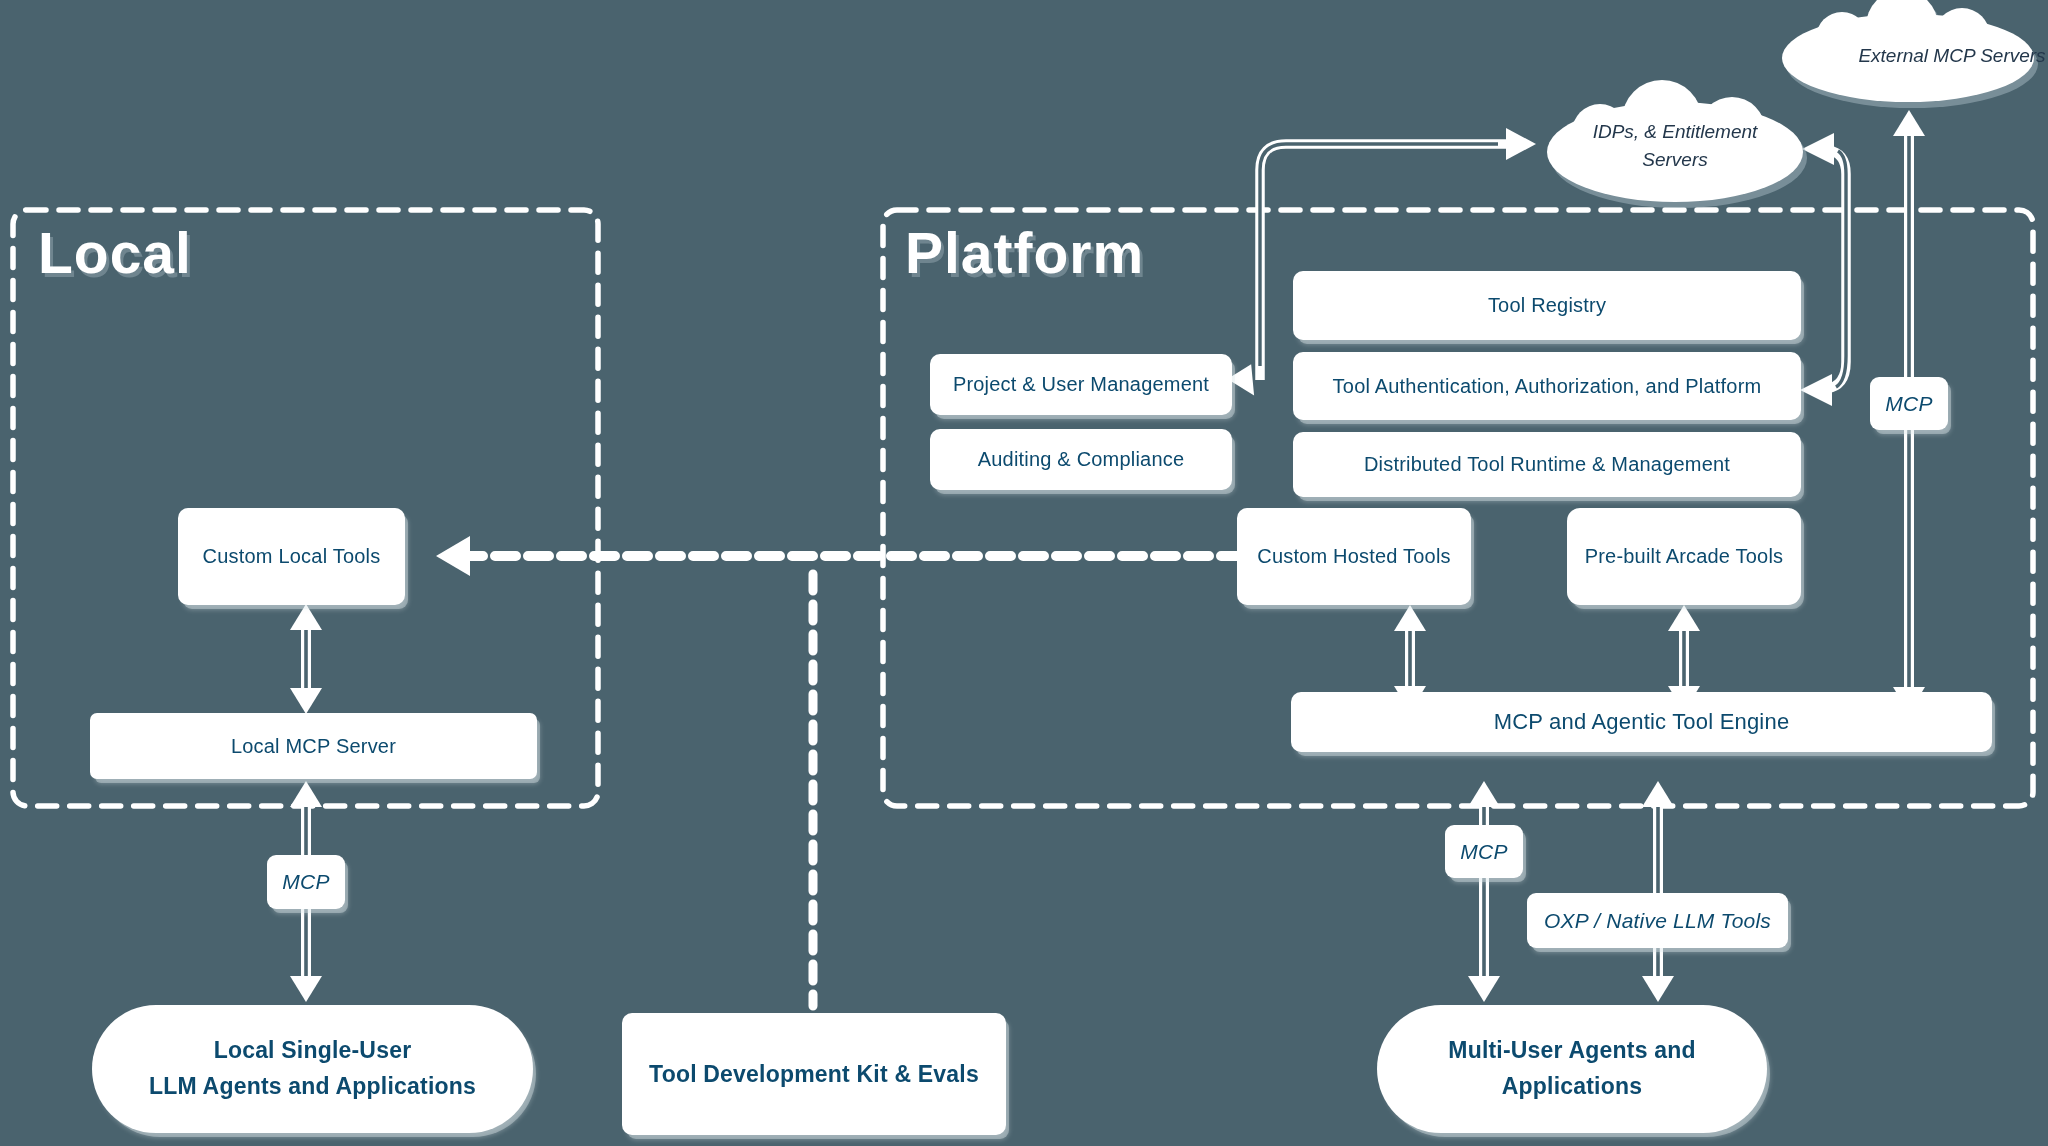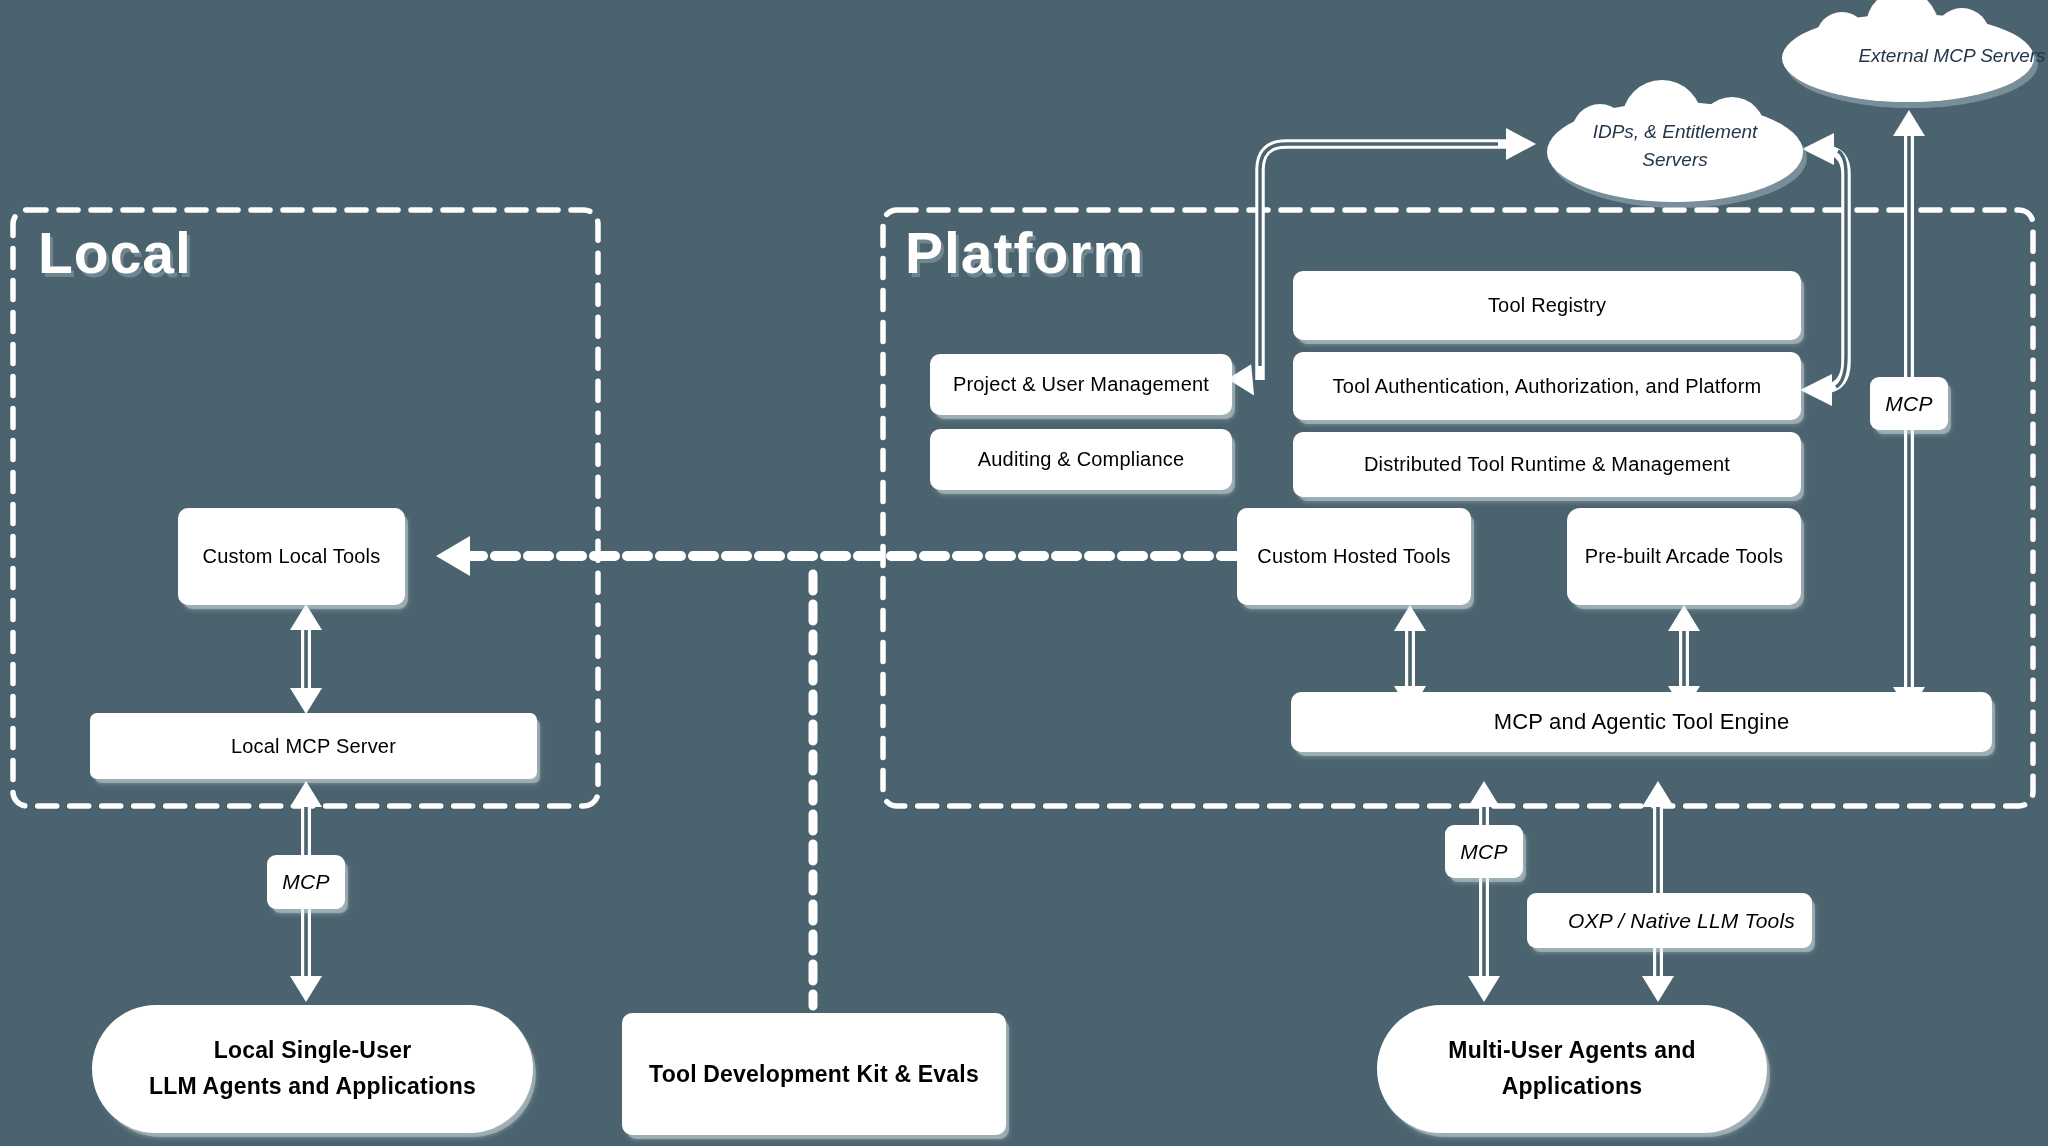--- a/index.html
+++ b/index.html
@@ -6,21 +6,21 @@
   body{
     width:2048px;height:1146px;position:relative;overflow:hidden;
     background:#4a636e;
     font-family:"Liberation Sans","DejaVu Sans",sans-serif;
   }
   #stage{position:absolute;inset:0;width:2048px;height:1146px;}
   svg.layer{position:absolute;left:0;top:0;z-index:1;}
   .box{
     position:absolute;z-index:2;background:#ffffff;border-radius:10px;
     display:flex;align-items:center;justify-content:center;text-align:center;
-    color:#000000;font-size:20px;letter-spacing:.2px;
+    color:#0c4a6e;font-size:20px;letter-spacing:.2px;
     box-shadow:4px 5px 0 -1px rgba(227,236,240,.38),4px 6px 5px -1px rgba(227,236,240,.30);
   }
   .pill{
     border-radius:64px;font-weight:bold;font-size:23px;line-height:1.55;
   }
   .tag{
     z-index:3;font-style:italic;font-size:21px;border-radius:9px;
   }
   .bold-box{font-weight:bold;font-size:23px;}
   .region-title{
@@ -170,21 +170,21 @@
   <div class="box row-box" style="left:930px;top:429px;width:302px;height:61px;text-align:right;">Auditing &amp; Compliance</div>
 
   <div class="box row-box" style="left:1293px;top:271px;width:508px;height:69px;">Tool Registry</div>
   <div class="box row-box" style="left:1293px;top:352px;width:508px;height:68px;">Tool Authentication, Authorization, and Platform</div>
   <div class="box row-box" style="left:1293px;top:432px;width:508px;height:65px;">Distributed Tool Runtime &amp; Management</div>
   <div class="box row-box" style="left:1237px;top:508px;width:234px;height:97px;">Custom Hosted Tools</div>
   <div class="box row-box" style="left:1567px;top:508px;width:234px;height:97px;border-radius:13px;">Pre-built Arcade Tools</div>
   <div class="box engine-text" style="left:1291px;top:692px;width:701px;height:60px;">MCP and Agentic Tool Engine</div>
 
   <div class="box tag" style="left:1445px;top:825px;width:78px;height:53px;">MCP</div>
-  <div class="box tag" style="left:1527px;top:893px;width:261px;height:55px;padding-left:24px;">OXP / Native LLM Tools</div>
+  <div class="box tag" style="left:1527px;top:893px;width:261px;height:55px;">OXP / Native LLM Tools</div>
   <div class="box tag" style="left:1870px;top:377px;width:78px;height:53px;">MCP</div>
 
   <div class="box pill" style="left:1377px;top:1005px;width:390px;height:128px;">
     <div>
       <span>Multi-User Agents and</span><br>
       <span>Applications</span>
     </div>
   </div>
 
 </div>

